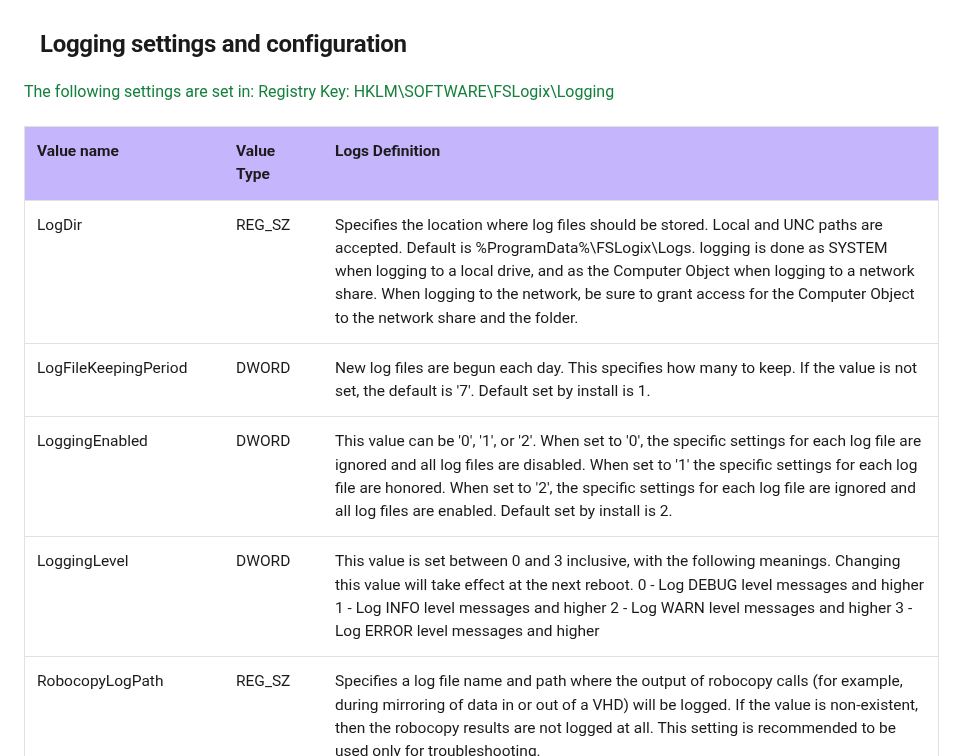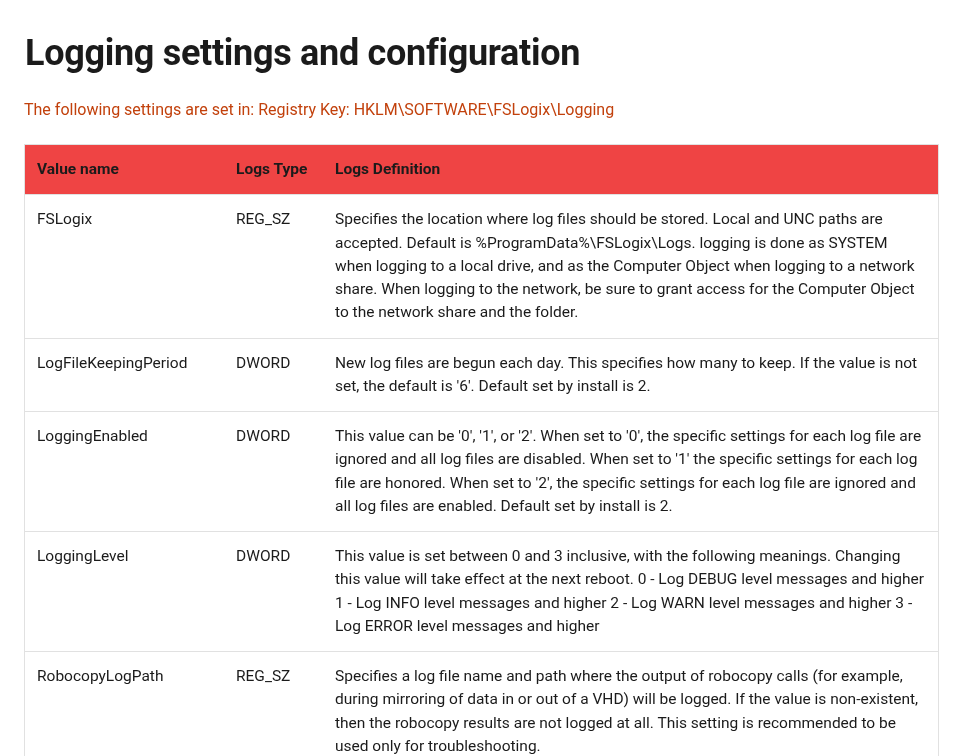--- a/index.html
+++ b/index.html
@@ -10,86 +10,86 @@
     font-family: "Segoe UI", -apple-system, BlinkMacSystemFont, Roboto, "Helvetica Neue", Arial, sans-serif;
     font-size: 16px;
     line-height: 1.5;
   }
   .page {
     box-sizing: border-box;
     width: 963px;
     padding: 16px 24px 32px 24px;
   }
   h1.title {
-    font-size: 36px;
+    font-size: 24px;
     font-weight: 700;
-    margin: 10px 0 18px 1px;
+    margin: 10px 0 18px 16px;
     letter-spacing: -0.3px;
   }
   p.intro {
     font-size: 16px;
     margin: 0 0 22px 0;
-    color: #c2410c;
+    color: #15803d;
   }
   table.settings {
     width: 100%;
     border-collapse: collapse;
     table-layout: auto;
     border: 1px solid #e1e1e1;
   }
   table.settings th,
   table.settings td {
     text-align: left;
     vertical-align: top;
     padding: 13px 12px;
     font-size: 15.5px;
     border-bottom: 1px solid #e1e1e1;
   }
   table.settings tr:last-child td {
     border-bottom: none;
   }
   table.settings th {
     font-weight: 700;
-    background: #ef4444;
+    background: #c4b5fd;
   }
   .col-name   { width: 175px; }
   .col-type   { width: 75px; }
   .col-def    { }
   .def-bold   { font-weight: 400; }
 </style>
 </head>
 <body>
 
 <div class="page">
 
   <h1 class="title">Logging settings and configuration</h1>
 
   <p class="intro">The following settings are set in: Registry Key: HKLM\SOFTWARE\FSLogix\Logging</p>
 
   <table class="settings">
     <thead>
       <tr>
         <th class="col-name">Value name</th>
-        <th class="col-type">Logs Type</th>
+        <th class="col-type">Value Type</th>
         <th class="col-def">Logs Definition</th>
       </tr>
     </thead>
     <tbody>
       <tr>
-        <td class="col-name">FSLogix</td>
+        <td class="col-name">LogDir</td>
         <td class="col-type">REG_SZ</td>
         <td class="col-def">
           <span>Specifies the location where log files should be stored. Local and UNC paths are accepted. Default is %ProgramData%\FSLogix\Logs. </span><span class="def-bold">logging is done as SYSTEM when logging to a local drive, and as the Computer Object when logging to a network share. When logging to the network, be sure to grant access for the Computer Object to the network share and the folder.</span>
         </td>
       </tr>
       <tr>
         <td class="col-name">LogFileKeepingPeriod</td>
         <td class="col-type">DWORD</td>
         <td class="col-def">
-          <span>New log files are begun each day. This specifies how many to keep. If the value is not set, the default is '6'. Default set by install is 2.</span><span class="def-bold"></span>
+          <span>New log files are begun each day. This specifies how many to keep. If the value is not set, the default is '7'. Default set by install is 1.</span><span class="def-bold"></span>
         </td>
       </tr>
       <tr>
         <td class="col-name">LoggingEnabled</td>
         <td class="col-type">DWORD</td>
         <td class="col-def">
           <span>This value can be '0', '1', or '2'. When set to '0', the specific settings for each log file are ignored and all log files are disabled. When set to '1' the specific settings for each log file are honored. When set to '2', the specific settings for each log file are ignored and all log files are enabled. Default set by install is 2.</span><span class="def-bold"></span>
         </td>
       </tr>
       <tr>

